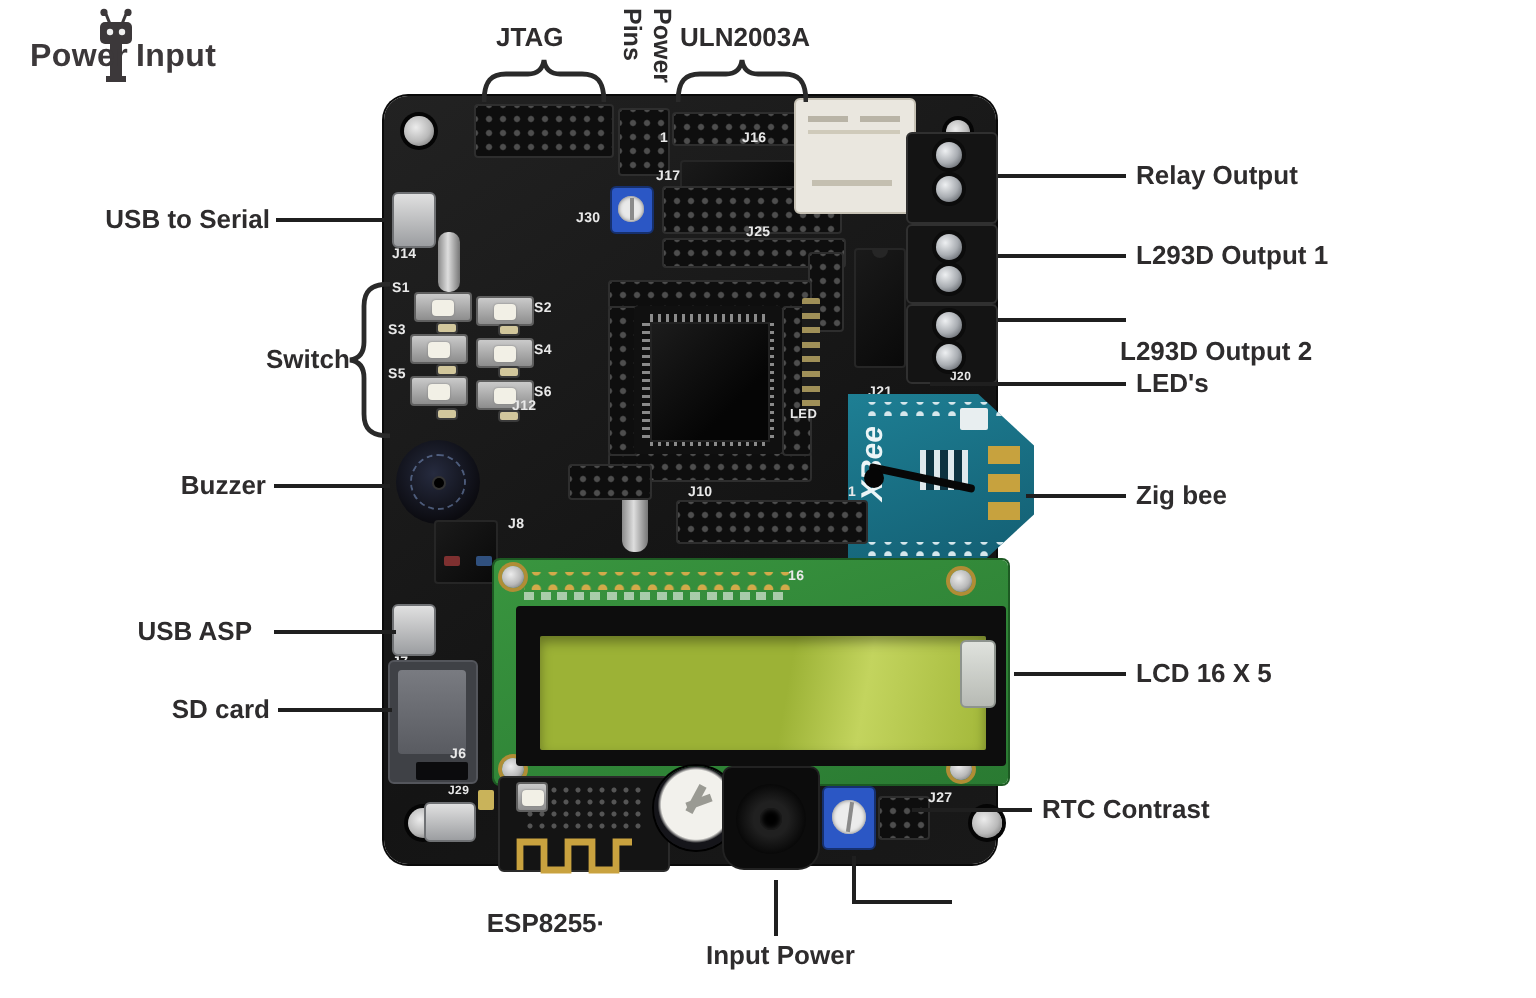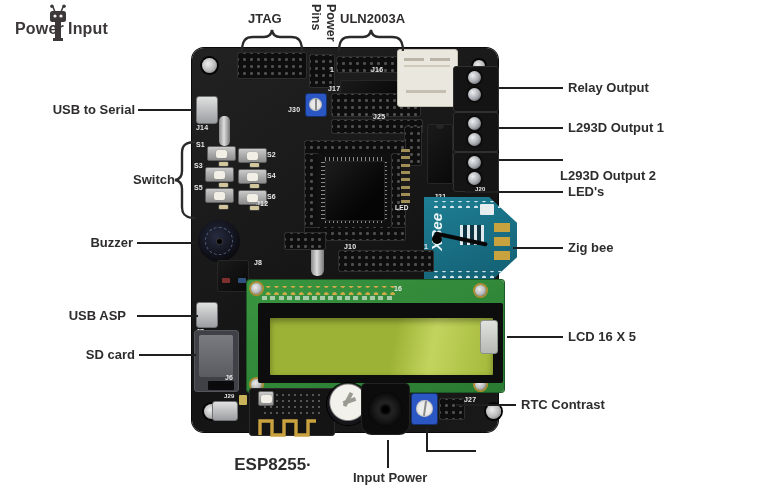--- a/index.html
+++ b/index.html
@@ -271,20 +271,20 @@
 
   <div class="hline" style="left:507px;top:336px;width:56px;"></div>
   <div class="lbl" style="left:568px;top:330px;">LCD 16 X 5</div>
 
   <div class="hline" style="left:456px;top:404px;width:60px;"></div>
   <div class="lbl" style="left:521px;top:398px;">RTC Contrast</div>
 
   <div class="vline" style="left:426px;top:428px;height:24px;"></div>
   <div class="hline" style="left:426px;top:450px;width:50px;"></div>
 
-  <div style="position:absolute;left:218px;top:455px;width:110px;text-align:center;font-weight:bold;font-size:17px;color:#2e2c2d;line-height:1.15;">
+  <div style="position:absolute;left:218px;top:455px;width:110px;text-align:center;font-weight:bold;font-size:13px;color:#2e2c2d;line-height:1.15;">
     <div>ESP8255·</div>
   </div>
 
   <div class="vline" style="left:387px;top:440px;height:28px;"></div>
   <div class="lbl" style="left:353px;top:471px;">Input Power</div>
 
 </div>
 
 </body></html>

